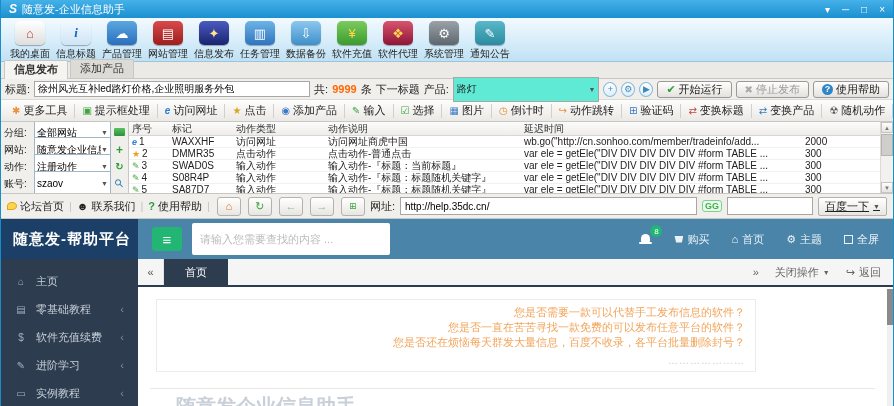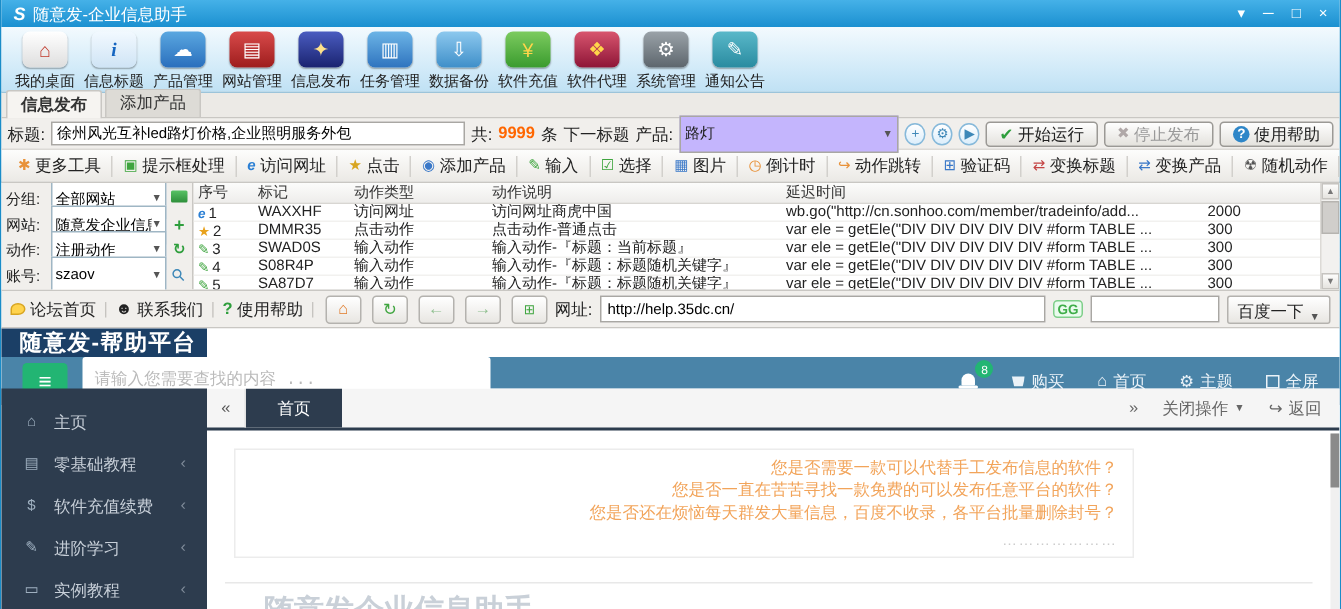--- a/index.html
+++ b/index.html
@@ -32,21 +32,21 @@
 
   
   .tabs-row { height:17px; background:#eceae6; border-bottom:1px solid #c9c7c3; display:flex; align-items:flex-end; padding-left:3px; }
   .tab { font-size:11px; padding:1px 9px 2px; border:1px solid #c9c7c3; border-bottom:none; background:#dddbd6; margin-right:2px; border-radius:2px 2px 0 0; color:#333; }
   .tab.active { background:#f6f4f1; position:relative; top:1px; font-weight:bold; }
 
   
   .title-row { height:21px; background:#f1efec; display:flex; align-items:center; padding:0 4px; font-size:11px; gap:4px; border-bottom:1px solid #dcdad6; color:#222; white-space:nowrap; }
   .ti-input { width:298px; height:16px; border:1px solid #a9a7a3; font-size:10px; padding:0 3px; background:#fff; font-family:inherit; }
   .count { color:#ff6600; font-weight:bold; }
-  .sel { height:25px; background:#c4b5fd; border:1px solid #a9a7a3; display:flex; align-items:center; font-size:10px; padding:0 3px; }
+  .sel { height:25px; background:#5eead4; border:1px solid #a9a7a3; display:flex; align-items:center; font-size:10px; padding:0 3px; }
   .sel .caret { margin-left:auto; font-size:7px; color:#555; }
   .prod-sel { width:158px; }
   .circ { width:15px; height:15px; border-radius:50%; border:1px solid #86b9da; color:#3e88b8; background:linear-gradient(#fff,#dceefb); font-size:9px; display:flex; align-items:center; justify-content:center; }
   .btn { height:17px; border:1px solid #9b9995; border-radius:3px; background:linear-gradient(#fefefe,#e4e2dd); display:flex; align-items:center; gap:3px; padding:0 8px; font-size:11px; color:#222; }
   .btn.disabled { color:#999; }
   .ok-glyph { color:#2e9e3c; font-weight:bold; font-size:11px; }
   .no-glyph { color:#b0a8a8; font-weight:bold; font-size:10px; }
   .help-q { background:#2e86c8; color:#fff; border-radius:50%; width:11px; height:11px; font-size:9px; display:flex; align-items:center; justify-content:center; font-weight:bold; }
 
   
@@ -89,30 +89,30 @@
   .nav-link { display:flex; align-items:center; gap:3px; }
   .nav-sep { color:#c6c4c0; }
   .bubble { display:inline-block; width:10px; height:8px; background:#ffd34d; border:1px solid #d8a520; border-radius:50% 50% 50% 0; }
   .qq { color:#222; font-size:11px; }
   .q-green { color:#2e9e3c; font-weight:bold; }
   .sq-btn { width:24px; height:19px; border:1px solid #b4b2ae; border-radius:3px; background:linear-gradient(#ffffff,#e8e6e2); display:flex; align-items:center; justify-content:center; font-size:11px; margin-left:2px; }
   .ho { color:#e07b2a; } .re { color:#3fa53f; } .ar { color:#8fbf8f; } .ex { color:#3fa53f; font-size:9px; }
   .url-input { flex:1; max-width:348px; height:18px; border:1px solid #a9a7a3; background:#fff; font-size:10px; padding:0 4px; font-family:inherit; }
   .gg { color:#3fae49; font-weight:bold; font-size:9px; border:1px solid #7fcf8a; border-radius:3px; padding:0 2px; background:#eafbee; margin-left:auto; }
   .mini-input { width:86px; height:18px; border:1px solid #a9a7a3; background:#fff; font-family:inherit; }
-  .baidu-btn { height:19px; border:1px solid #b4b2ae; border-radius:2px; background:linear-gradient(#ffffff,#e8e6e2); display:flex; align-items:flex-end; gap:4px; padding:0 6px; font-size:11px; }
+  .baidu-btn { height:19px; border:1px solid #b4b2ae; border-radius:2px; background:linear-gradient(#ffffff,#e8e6e2); display:flex; align-items:center; gap:4px; padding:0 6px; font-size:11px;text-decoration:underline; }
   .baidu-btn .caret { font-size:7px; color:#555; }
 
   
   .browser { height:187px; position:relative; background:#fff; }
-  .site-header { height:40px; display:flex;flex-direction:column; }
+  .site-header { height:40px; display:flex; }
   .brand { width:137px; background:#1b3f66; color:#fff; font-size:15px; font-weight:bold; display:flex; align-items:center; padding-left:12px; letter-spacing:1px; white-space:nowrap; }
   .topbar { flex:1; background:#4a84a8; display:flex; align-items:center; padding:0 14px; gap:10px; }
   .burger { width:30px; height:24px; background:#22b573; border-radius:3px; color:#fff; display:flex; align-items:center; justify-content:center; font-size:15px; }
-  .search-input { width:272px; height:24px; border:none; border-radius:2px; padding:16px 8px; font-size:11px; font-family:Liberation Mono, monospace; }
+  .search-input { width:198px; height:24px; border:none; border-radius:2px; padding:16px 8px; font-size:11px; font-family:Liberation Sans, sans-serif; }
   .search-input::placeholder { color:#bbb; }
   .top-menu { margin-left:auto; display:flex; align-items:center; gap:22px; color:#eaf2f8; font-size:11px; }
   .bell-wrap { position:relative; width:12px; height:12px; }
   .bell-shape { position:absolute; left:1px; top:1px; width:9px; height:8px; background:#fff; border-radius:5px 5px 1px 1px; }
   .bell-shape::after { content:""; position:absolute; left:-2px; bottom:-2px; width:13px; height:2px; background:#fff; border-radius:1px; }
   .badge { position:absolute; top:-8px; right:-10px; background:#22b573; color:#fff; border-radius:50%; width:12px; height:12px; font-size:8px; display:flex; align-items:center; justify-content:center; }
   .menu-item { display:flex; align-items:center; gap:4px; }
   .cart-shape { display:inline-block; width:9px; height:7px; background:#eaf2f8; clip-path:polygon(0 0,100% 0,82% 100%,18% 100%); }
   .frame-shape { position:relative; display:inline-block; width:9px; height:9px; border:1px solid #eaf2f8; }
   .frame-shape::before { content:""; position:absolute; left:1px; top:1px; right:1px; bottom:1px; background:#4a84a8; }

